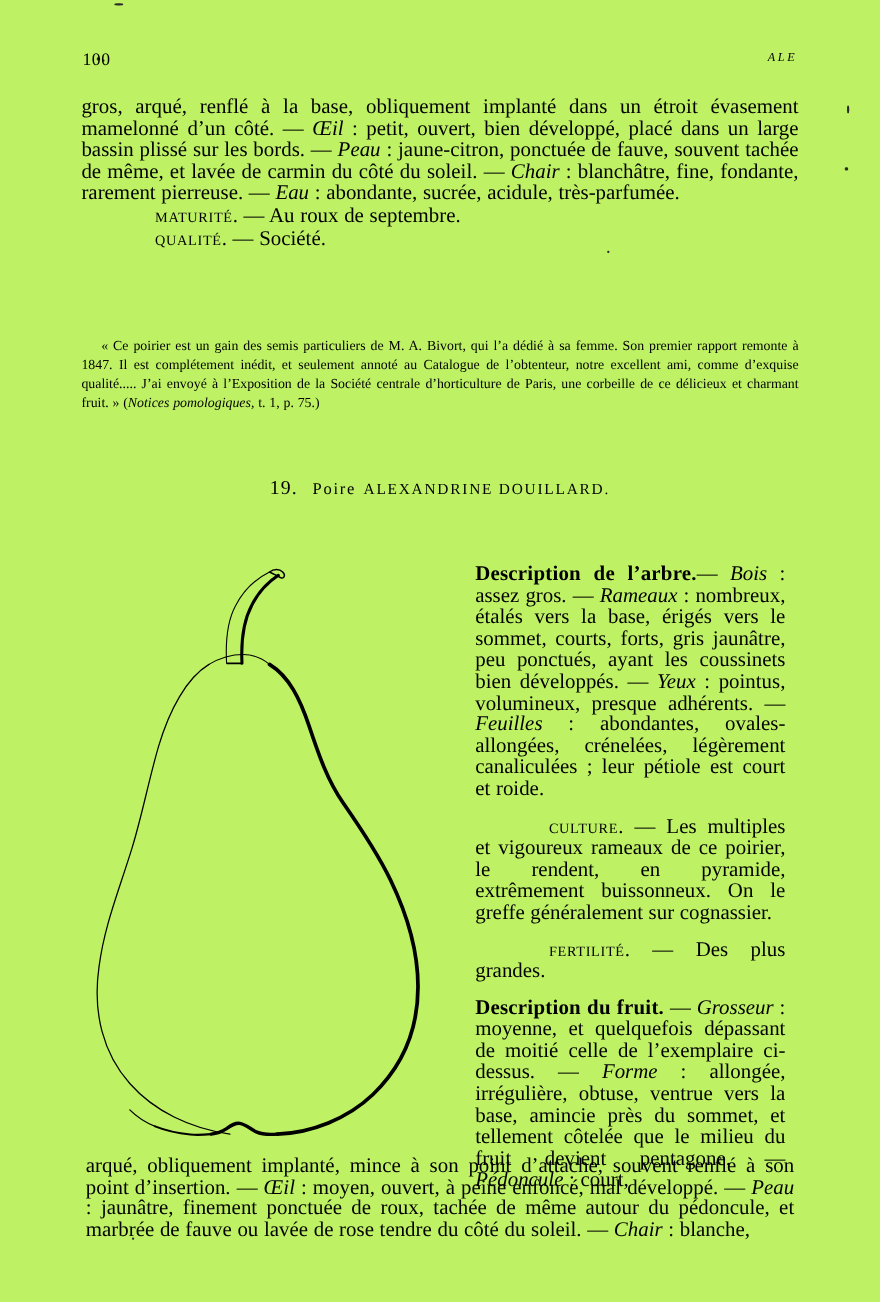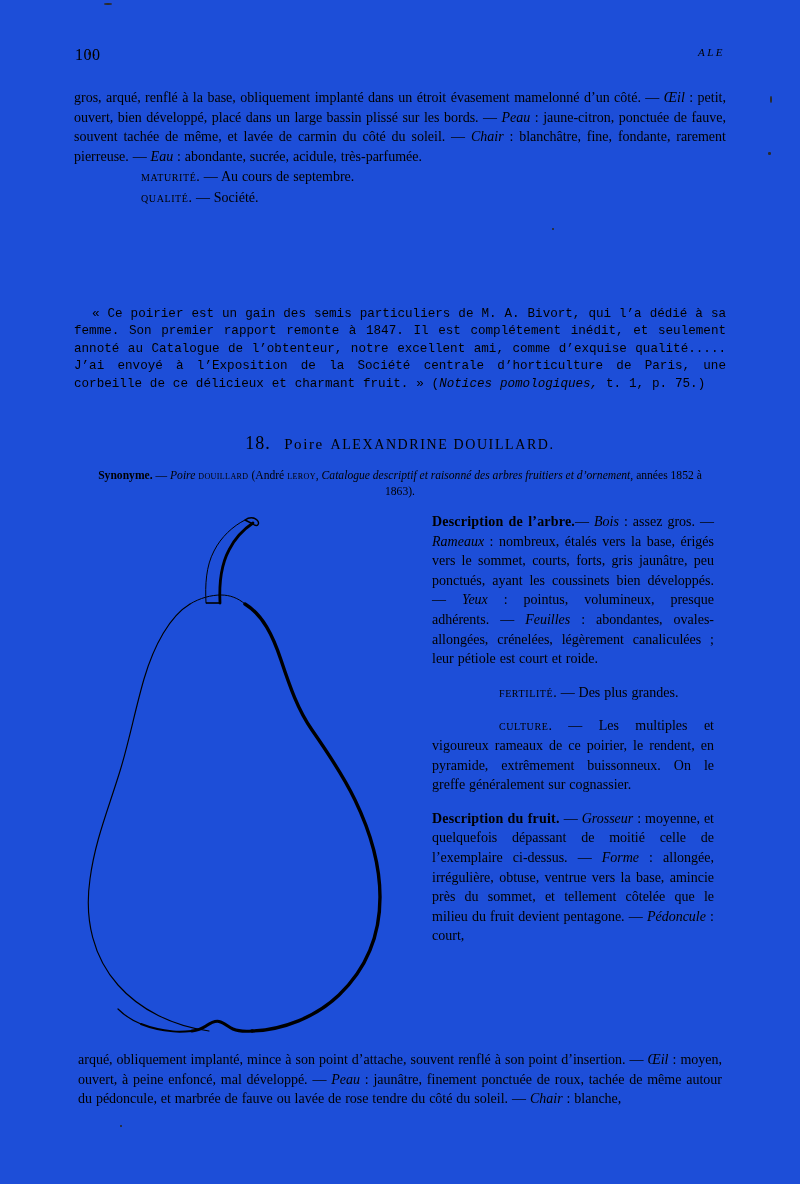--- a/index.html
+++ b/index.html
@@ -15,21 +15,21 @@
     font-family: "Liberation Serif", "DejaVu Serif", serif;
     color: #000000;
     -webkit-font-smoothing: none;
   }
 
   .page {
     position: absolute;
     left: 0; top: 0;
     width: 800px;
     height: 1184px;
-    background: #1d4ed8;
+    background: #bef264;
   }
 
   
   .running-head {
     position: absolute;
     left: 75px;
     top: 46px;
     width: 650px;
     height: 22px;
   }
@@ -46,21 +46,21 @@
     top: 0;
     width: 650px;
     text-align: right;
     font-size: 11px;
     letter-spacing: 2.5px;
     font-style: italic;
   }
 
   
   .col-text {
-    font-size: 14px;
+    font-size: 19px;
     line-height: 19.6px;
     text-align: justify;
     text-justify: inter-word;
     word-spacing: 0.4px;
   }
   .indent { text-indent: 22px; }
 
   i, .it { font-style: italic; }
   .b { font-weight: bold; }
 
@@ -94,21 +94,21 @@
     line-height: 17.4px;
     text-align: justify;
     word-spacing: 0.3px;
   }
   #quote-block {
     position: absolute;
     left: 74px;
     top: 306px;
     width: 652px;
   }
-  #quote-block p { margin: 0; text-indent: 18px; font-family: Liberation Mono, monospace; }
+  #quote-block p { margin: 0; text-indent: 18px; }
 
   
   #article-title {
     position: absolute;
     left: 74px;
     top: 430px;
     width: 652px;
     text-align: center;
     font-size: 21px;
     letter-spacing: 1.4px;
@@ -193,35 +193,34 @@
 
   <div class="running-head">
     <span class="folio">100</span>
     <span class="head-title">ALE</span>
   </div>
 
   <div id="top-block">
 
     <p class="col-text"><span>gros, arqué, renflé à la base, obliquement implanté dans un étroit évasement mamelonné d’un côté. — </span><i>Œil</i><span> : petit, ouvert, bien développé, placé dans un large bassin plissé sur les bords. — </span><i>Peau</i><span> : jaune-citron, ponctuée de fauve, souvent tachée de même, et lavée de carmin du côté du soleil. — </span><i>Chair</i><span> : blanchâtre, fine, fondante, rarement pierreuse. — </span><i>Eau</i><span> : abondante, sucrée, acidule, très-parfumée.</span></p>
 
-    <p class="col-text indent spaced"><span class="sc">Maturité</span><span>. — Au cours de septembre.</span></p>
+    <p class="col-text indent spaced"><span class="sc">Maturité</span><span>. — Au roux de septembre.</span></p>
 
     <p class="col-text indent spaced"><span class="sc">Qualité</span><span>. — Société.</span></p>
 
   </div>
 
   <div id="quote-block">
     <p class="quote"><span>« Ce poirier est un gain des semis particuliers de M. A. Bivort, qui l’a dédié à sa femme. Son premier rapport remonte à 1847. Il est complétement inédit, et seulement annoté au Catalogue de l’obtenteur, notre excellent ami, comme d’exquise qualité..... J’ai envoyé à l’Exposition de la Société centrale d’horticulture de Paris, une corbeille de ce délicieux et charmant fruit. » (</span><i>Notices pomologiques,</i><span> t. 1, p. 75.)</span></p>
   </div>
 
   <div id="article-title">
-    <span class="num">18.</span>&nbsp;&nbsp;<span class="poire">Poire</span>&nbsp;<span class="name">ALEXANDRINE DOUILLARD.</span>
-  </div>
-
-  <div id="synonym"><span class="b">Synonyme.</span><span> — </span><i>Poire</i>&nbsp;<span class="scsm">Douillard</span><span> (André </span><span class="scsm">Leroy</span><span>, </span><i>Catalogue descriptif et raisonné des arbres fruitiers et d’ornement</i><span>, années 1852 à 1863).</span></div>
+    <span class="num">19.</span>&nbsp;&nbsp;<span class="poire">Poire</span>&nbsp;<span class="name">ALEXANDRINE DOUILLARD.</span>
+  </div>
+
 
   <div id="figure">
     <svg width="336" height="545" viewBox="0 0 336 545">
 
       <path d="M 112 101
                C 92 113, 76 142, 66 176
                C 57 207, 51 239, 42 268
                C 30 307, 17 338, 12 376
                C 6 418, 16 455, 40 482
                C 62 507, 95 523, 131 528" fill="none" stroke="#000000" stroke-width="1.15" stroke-linecap="round"></path>
@@ -257,23 +256,23 @@
       <path d="M 167 17 C 171 14, 176 14, 179 17 C 182 20, 180 25, 175 21 Z" fill="none" stroke="#000000" stroke-width="1.4" stroke-linejoin="round"></path>
 
       <path d="M 128 100 L 142 100" fill="none" stroke="#000000" stroke-width="1.6"></path>
     </svg>
   </div>
 
   <div id="right-col">
 
     <p class="col-text"><span class="runin-bold">Description de l’arbre.</span><span>— </span><i>Bois</i><span> : assez gros. — </span><i>Rameaux</i><span> : nombreux, étalés vers la base, érigés vers le sommet, courts, forts, gris jaunâtre, peu ponctués, ayant les coussinets bien développés. — </span><i>Yeux</i><span> : pointus, volumineux, presque adhérents. — </span><i>Feuilles</i><span> : abondantes, ovales-allongées, crénelées, légèrement canaliculées ; leur pétiole est court et roide.</span></p>
 
+    <p class="col-text ind gap"><span class="sc">Culture</span><span>. — Les multiples et vigoureux rameaux de ce poirier, le rendent, en pyramide, extrêmement buissonneux. On le greffe généralement sur cognassier.</span></p>
+
     <p class="col-text ind gap"><span class="sc">Fertilité</span><span>. — Des plus grandes.</span></p>
-
-    <p class="col-text ind gap"><span class="sc">Culture</span><span>. — Les multiples et vigoureux rameaux de ce poirier, le rendent, en pyramide, extrêmement buissonneux. On le greffe généralement sur cognassier.</span></p>
 
     <p class="col-text gap"><span class="runin-bold">Description du fruit.</span><span> — </span><i>Grosseur</i><span> : moyenne, et quelquefois dépassant de moitié celle de l’exemplaire ci-dessus. — </span><i>Forme</i><span> : allongée, irrégulière, obtuse, ventrue vers la base, amincie près du sommet, et tellement côtelée que le milieu du fruit devient pentagone. — </span><i>Pédoncule</i><span> : court,</span></p>
   </div>
 
   <div id="bottom-block">
     <p class="col-text"><span>arqué, obliquement implanté, mince à son point d’attache, souvent renflé à son point d’insertion. — </span><i>Œil</i><span> : moyen, ouvert, à peine enfoncé, mal développé. — </span><i>Peau</i><span> : jaunâtre, finement ponctuée de roux, tachée de même autour du pédoncule, et marbrée de fauve ou lavée de rose tendre du côté du soleil. — </span><i>Chair</i><span> : blanche,</span></p>
   </div>
 
 </div>
 

